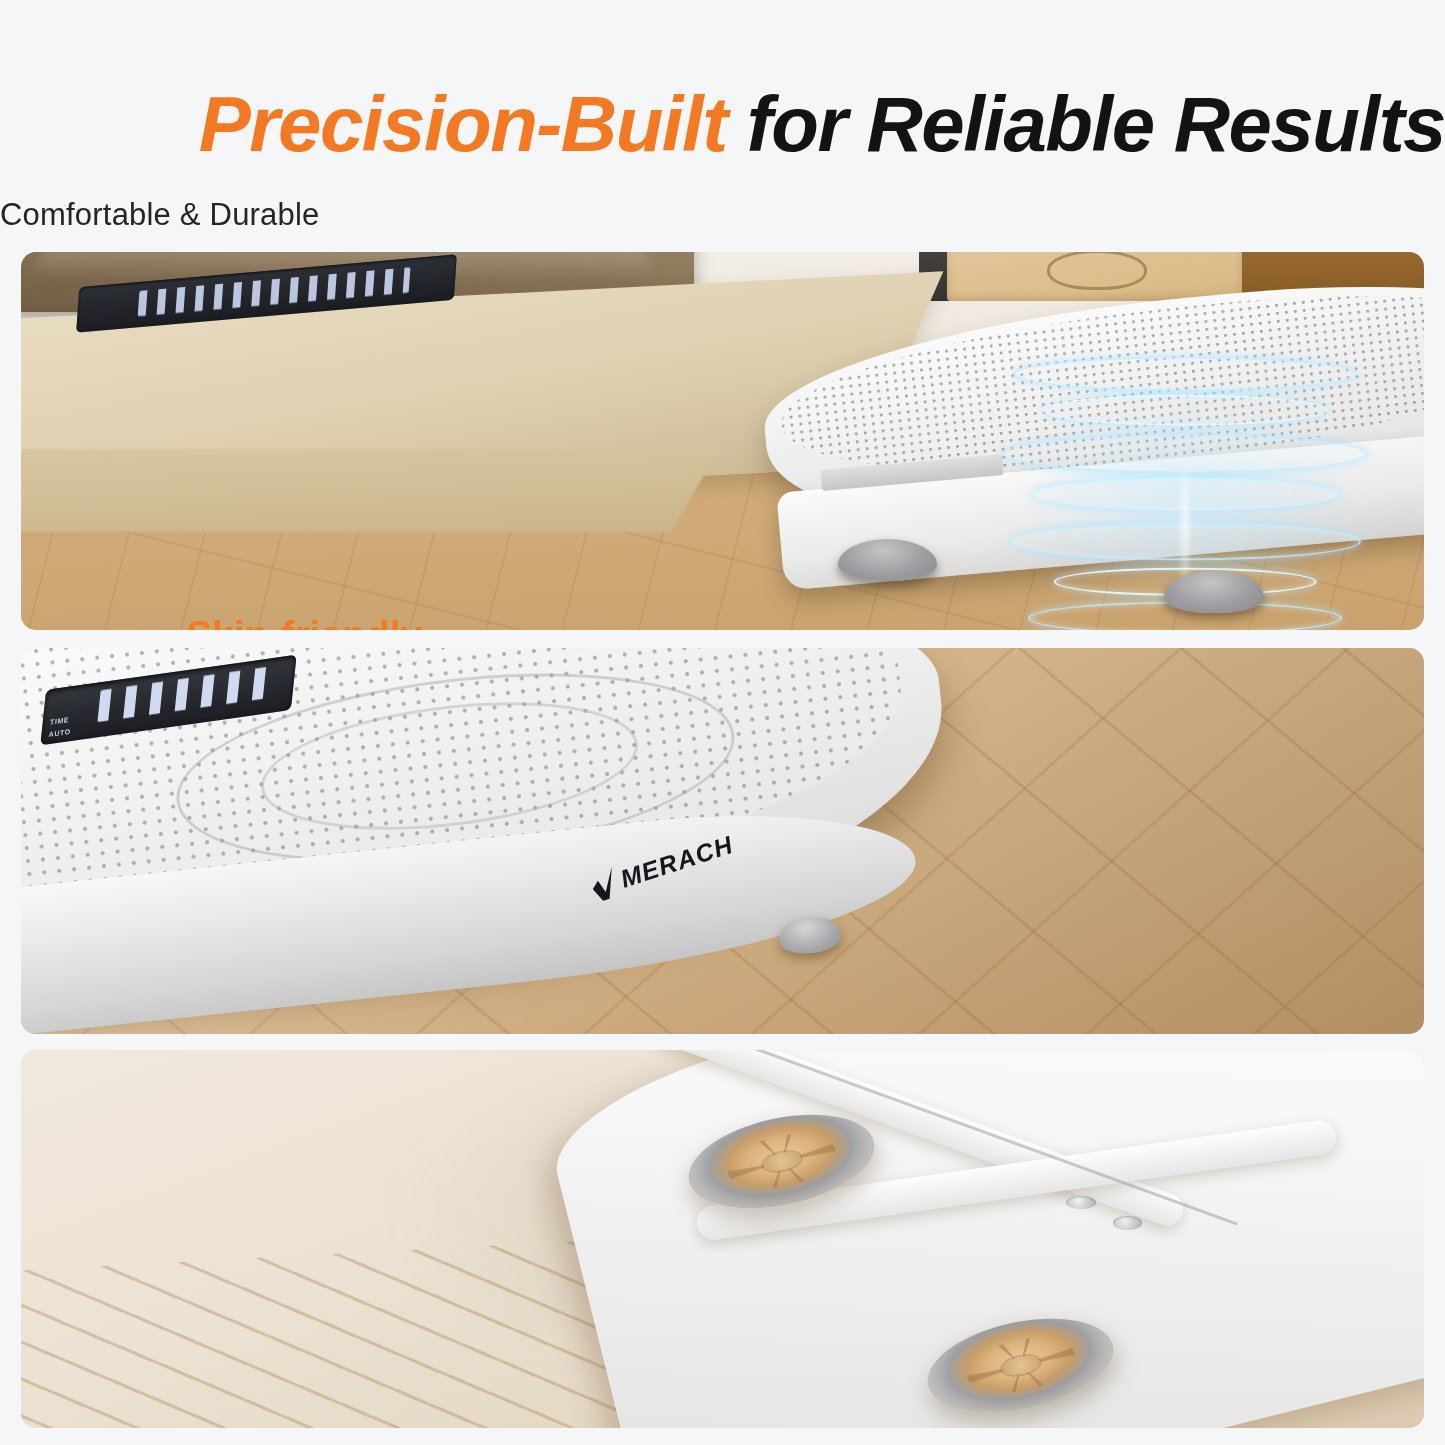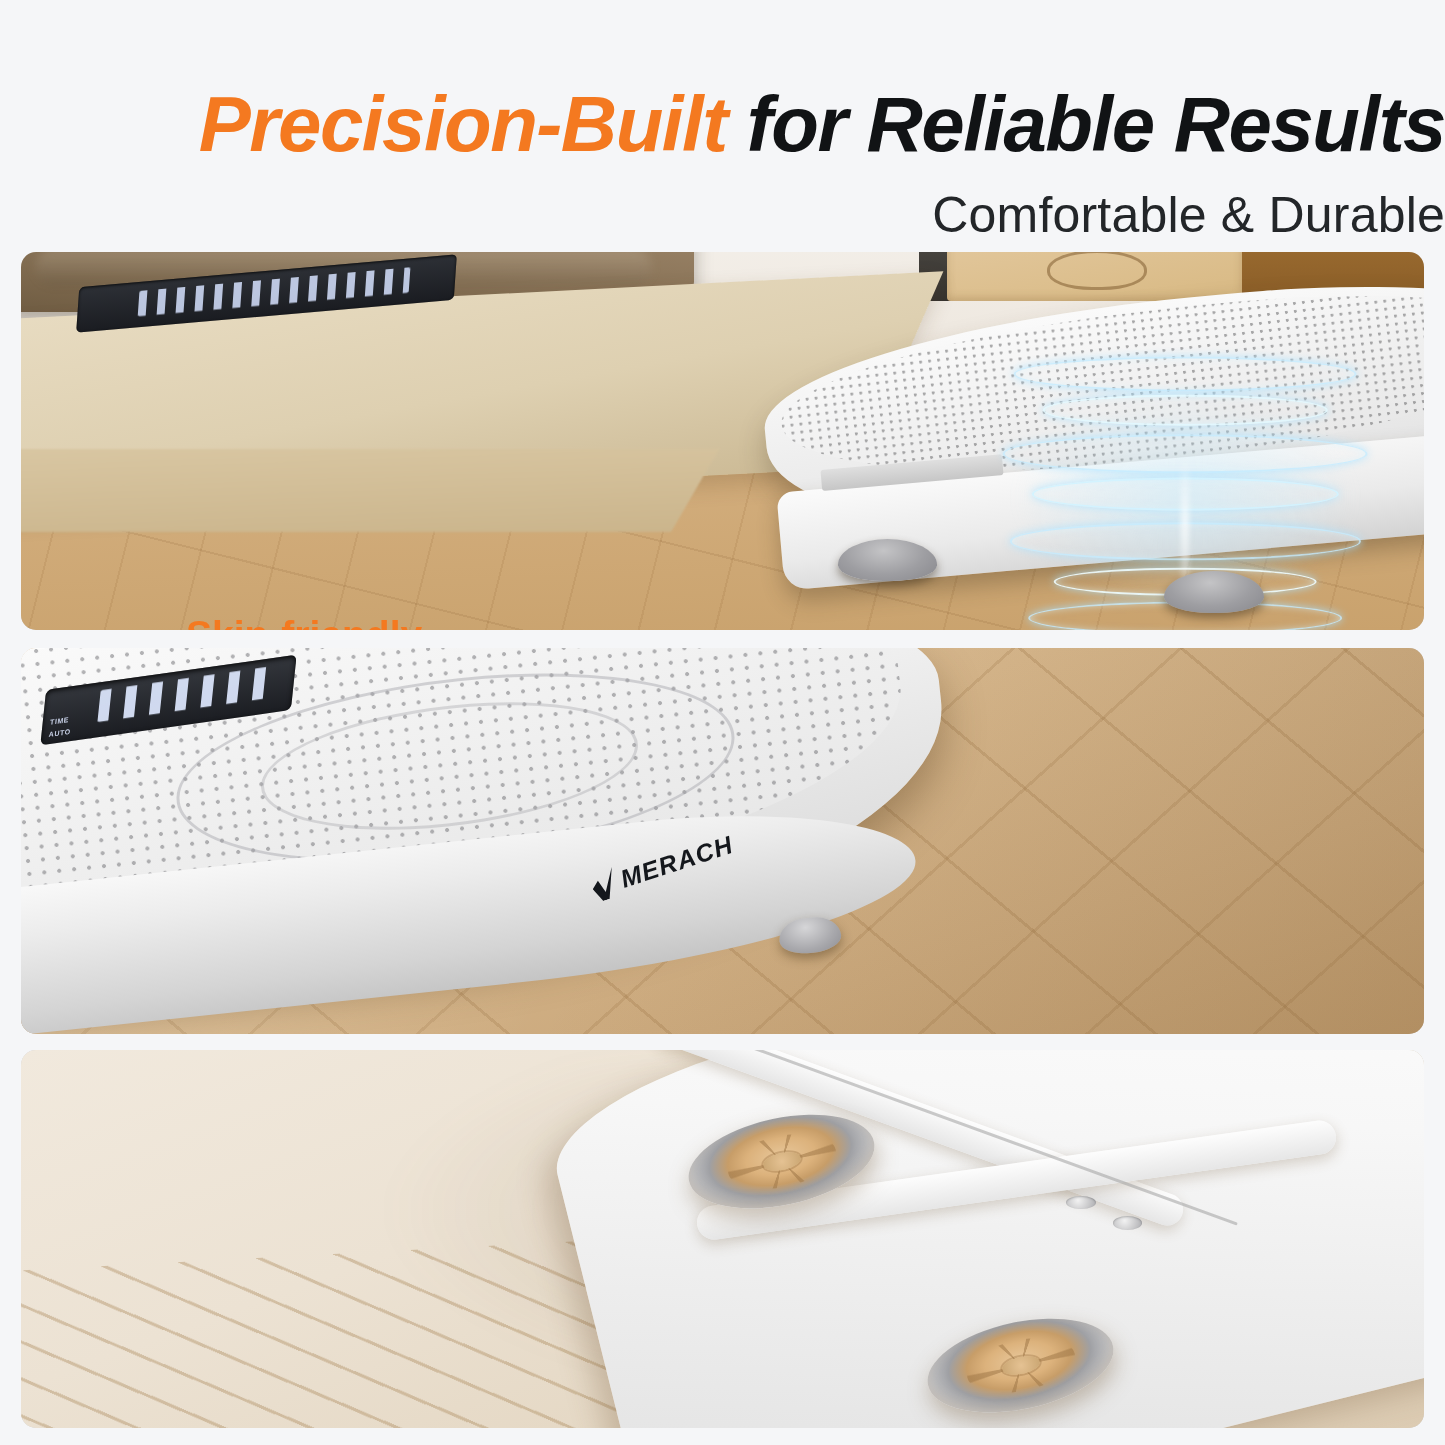--- a/index.html
+++ b/index.html
@@ -23,22 +23,22 @@
     font-size:78px; line-height:80px;
     font-weight:bold; font-style:italic;
     letter-spacing:-1.5px;
     white-space:nowrap;
   }
   .headline .hl-orange { color:#f47920; }
   .headline .hl-dark   { color:#111315; }
 
   .subtitle {
     position:absolute; top:192px; left:0; width:1445px;
-    text-align:right;
-    font-size:50px; line-height:46px;
+    text-align:left;
+    font-size:31px; line-height:46px;
     font-weight:400; color:#232629;
     letter-spacing:0.2px;
   }
 
   
   .panel {
     position:absolute; left:21px; width:1403px;
     border-radius:15px; overflow:hidden;
     background:#cfcfcf;
   }

